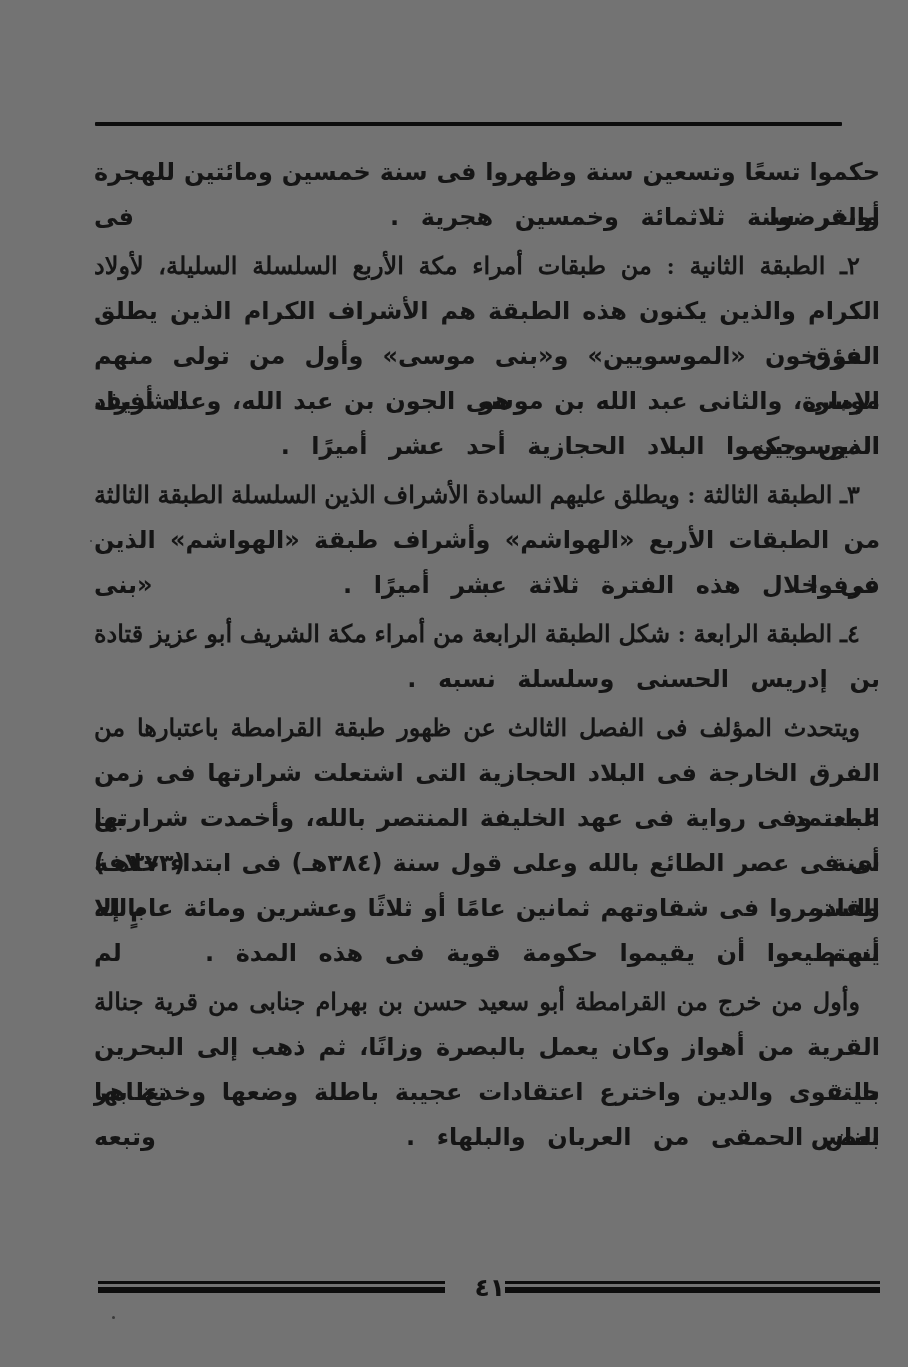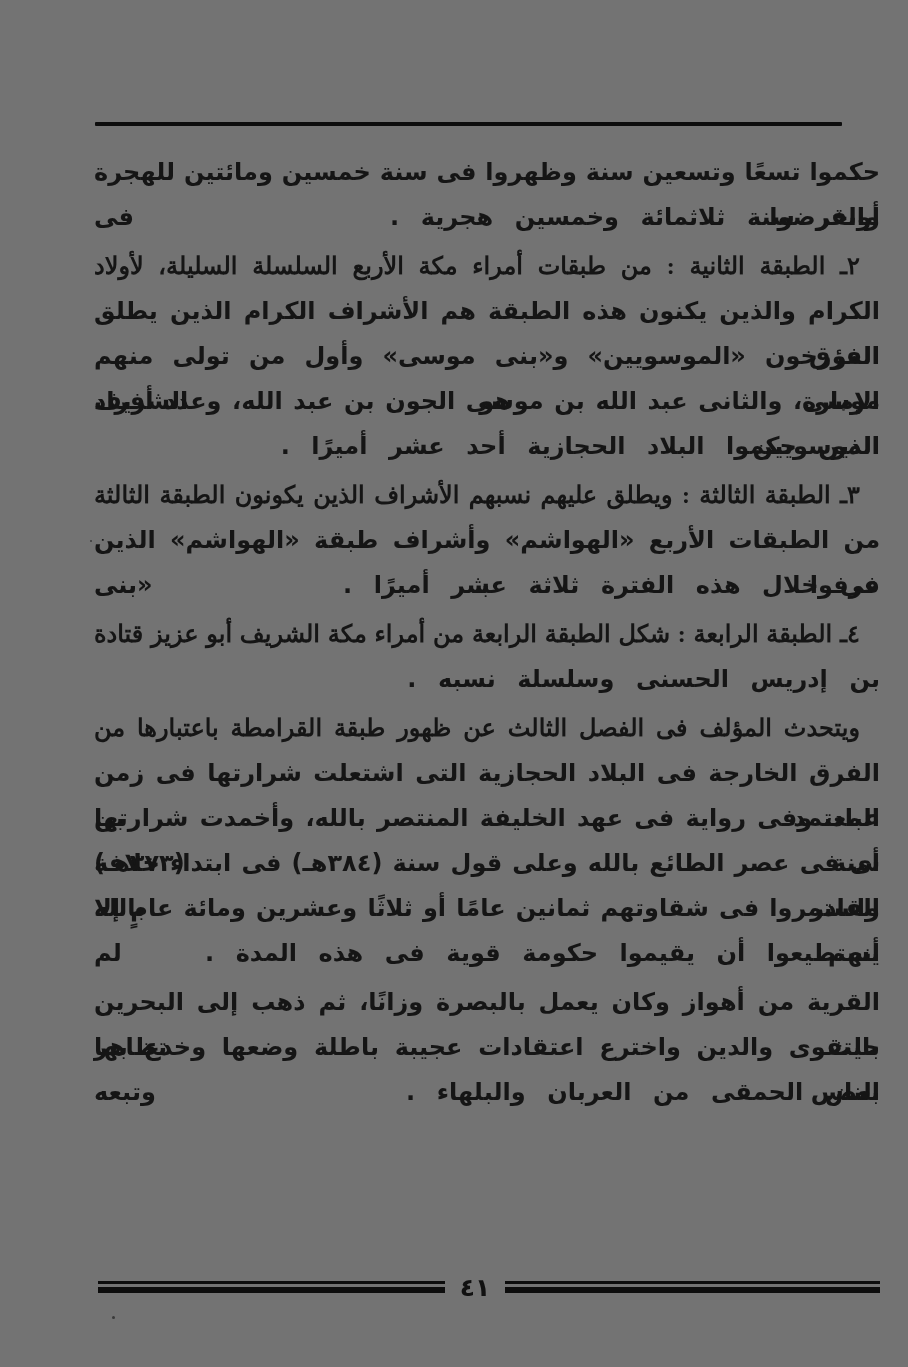--- a/index.html
+++ b/index.html
@@ -53,21 +53,21 @@
   .footer-rule{
     position:absolute;top:9px;height:12px;
   }
   .footer-rule .thin{height:3px;background:#0d0d0d;margin-bottom:3px;}
   .footer-rule .thick{height:6px;background:#0d0d0d;}
   .footer-rule.left-seg{right:463px;width:347px;}   
   .footer-rule.right-seg{right:28px;width:375px;}   
   .page-number{
     position:absolute;
     top:0;right:403px;width:60px;
-    text-align:center;
+    text-align:right;
     font-size:25px;font-weight:700;color:#111;
     line-height:32px;
   }
   .speck{position:absolute;background:#3a3a3a;border-radius:50%;}
   .speck.s1{width:3px;height:3px;top:408px;left:842px;}
   .speck.s2{width:3px;height:3px;top:1316px;left:112px;}
   .speck.s3{width:2px;height:2px;top:540px;left:90px;}
 </style>
 </head>
 <body>
@@ -85,40 +85,41 @@
 
     <div class="para">
       <div class="line indent">٢ـ الطبقة الثانية : من طبقات أمراء مكة الأربع السلسلة السليلة، لأولاد</div>
       <div class="line">الكرام والذين يكنون هذه الطبقة هم الأشراف الكرام الذين يطلق الفرق</div>
       <div class="line">المؤرخون «الموسويين» و«بنى موسى» وأول من تولى منهم الإمارة هو الشريف</div>
       <div class="line">موسى، والثانى عبد الله بن موسى الجون بن عبد الله، وعدد أفراد الموسويين</div>
       <div class="line lastline">الذين حكموا البلاد الحجازية أحد عشر أميرًا .</div>
     </div>
 
     <div class="para">
-      <div class="line indent">٣ـ الطبقة الثالثة : ويطلق عليهم نسبهم الأشراف الذين يكونون الطبقة الثالثة</div>
+      <div class="line indent">٣ـ الطبقة الثالثة : ويطلق عليهم السادة الأشراف الذين السلسلة الطبقة الثالثة</div>
       <div class="line">من الطبقات الأربع «الهواشم» وأشراف طبقة «الهواشم» الذين عرفوا بـ «بنى</div>
       <div class="line lastline">فى خلال هذه الفترة ثلاثة عشر أميرًا .</div>
     </div>
 
     <div class="para">
       <div class="line indent">٤ـ الطبقة الرابعة : شكل الطبقة الرابعة من أمراء مكة الشريف أبو عزيز قتادة</div>
       <div class="line lastline">بن إدريس الحسنى وسلسلة نسبه .</div>
     </div>
 
     <div class="para">
       <div class="line indent">ويتحدث المؤلف فى الفصل الثالث عن ظهور طبقة القرامطة باعتبارها من</div>
       <div class="line">الفرق الخارجة فى البلاد الحجازية التى اشتعلت شرارتها فى زمن المعتمد بن</div>
       <div class="line">عباد، وفى رواية فى عهد الخليفة المنتصر بالله، وأخمدت شرارتها سنة (٣٧٣هـ)</div>
       <div class="line">أى فى عصر الطائع بالله وعلى قول سنة (٣٨٤هـ) فى ابتداء خلافة القادر بالله</div>
       <div class="line">واستمروا فى شقاوتهم ثمانين عامًا أو ثلاثًا وعشرين ومائة عامٍ إلا أنهم لم</div>
       <div class="line lastline">يستطيعوا أن يقيموا حكومة قوية فى هذه المدة .</div>
     </div>
 
     <div class="para">
+      <div class="line indent">وأول من خرج من القرامطة أبو سعيد حسن بن بهرام جنابى من قرية جنالة</div>
       <div class="line">القرية من أهواز وكان يعمل بالبصرة وزانًا، ثم ذهب إلى البحرين حيث تظاهر</div>
       <div class="line">بالتقوى والدين واخترع اعتقادات عجيبة باطلة وضعها وخدع بها الناس وتبعه</div>
       <div class="line lastline">بعض الحمقى من العربان والبلهاء .</div>
     </div>
 
   </div>
 
   <div class="footer">
     <div class="footer-rule right-seg">
       <div class="thin"></div>

